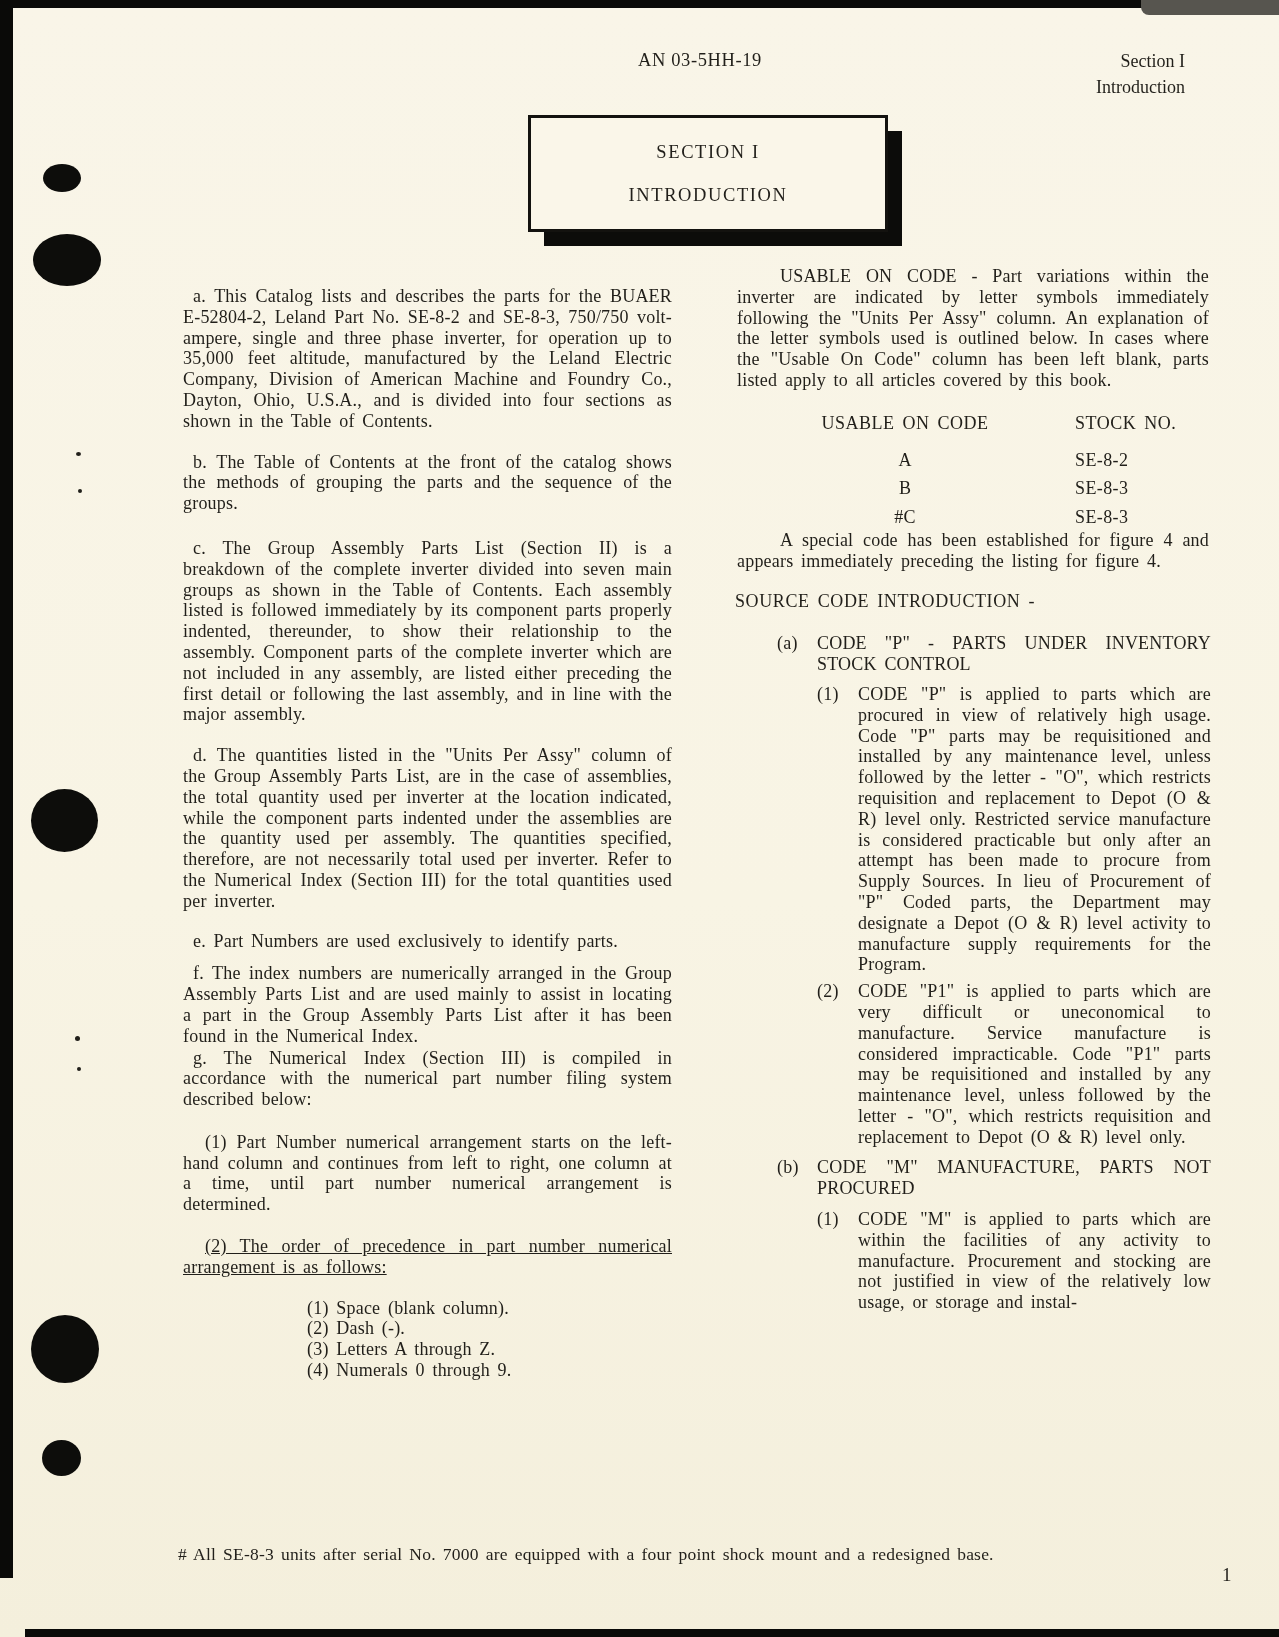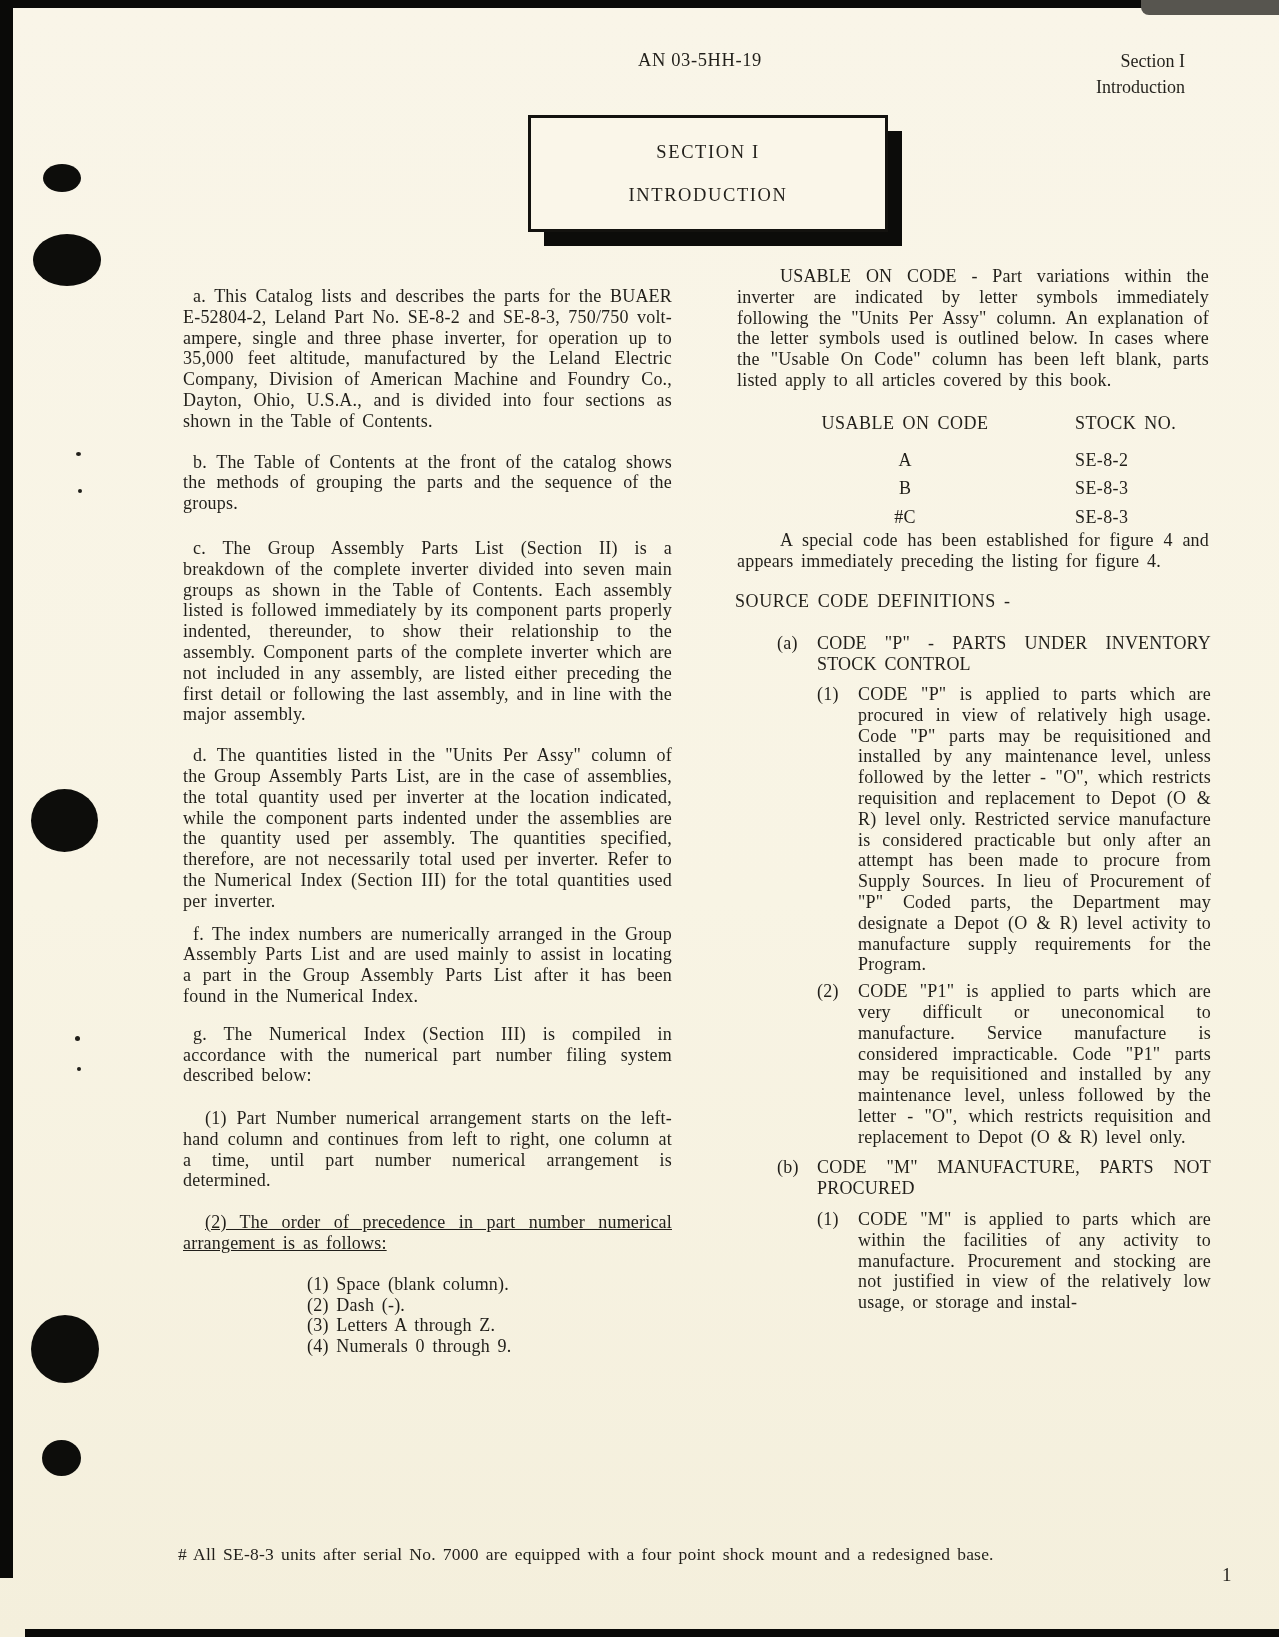--- a/index.html
+++ b/index.html
@@ -35,21 +35,21 @@
     display:flex;flex-direction:column;align-items:center;justify-content:center;gap:22px;
   }
   .title-box .tline{font-size:18.5px;letter-spacing:1.6px;}
   
   .col{position:absolute;top:264px;font-size:18px;line-height:20.8px;
     letter-spacing:.2px;word-spacing:3px;}
   .col-left{left:183px;width:489px;}
   .col-right{left:735px;width:476px;}
   .para{margin:0;text-align:justify;text-indent:10px;}
   .mt-h{margin-top:22px;} .mt-a{margin-top:20px;} .mt-b{margin-top:24px;}
-  .mt-c{margin-top:19px;} .mt-d{margin-top:12px;} .mt-e{margin-top:17px;}
+  .mt-c{margin-top:19px;} .mt-d{margin-top:12px;} .mt-e{margin-top:1px;}
   .heading-general{letter-spacing:2px;}
   .num-para{margin-top:22px;text-indent:22px;}
   .num-para2{margin-top:21px;text-indent:22px;text-decoration:underline;}
   .prec-list{margin:20px 0 0 124px;font-family:Liberation Serif, serif;}
   .prec-list div{white-space:nowrap;}
   .r-para{margin:2px;text-align:justify;text-indent:43px;}
   .defs-heading{margin-top:19px;letter-spacing:.6px;}
   
   .uoc-table{margin-top:22px;}
   .uoc-row{display:flex;}
@@ -101,20 +101,21 @@
   <div class="title-box">
     <div class="tline">SECTION I</div>
     <div class="tline">INTRODUCTION</div>
   </div>
 
   <div class="col col-left">
     <p class="para mt-h">a.   This Catalog lists and describes the parts for the BUAER E-52804-2,  Leland Part No. SE-8-2 and SE-8-3, 750/750 volt-ampere, single and three phase inverter, for operation up to 35,000 feet altitude, manufactured by the Leland Electric Company, Division of American Machine and Foundry Co., Dayton, Ohio, U.S.A., and is divided into four sections as shown in the Table of Contents.</p>
     <p class="para mt-a">b.   The Table of Contents at the front of the catalog shows the methods of grouping the parts and the sequence of the groups.</p>
     <p class="para mt-b">c.   The Group Assembly Parts List (Section II) is a breakdown of the complete inverter divided into seven main groups as shown in the Table of Contents.  Each assembly listed is followed immediately by its component parts properly indented, thereunder, to show their relationship to the assembly.  Component parts of the complete inverter which are not included in any assembly, are listed either preceding the first detail or following the last assembly, and in line with the major assembly.</p>
     <p class="para mt-a">d.   The quantities listed in the "Units Per Assy" column of the Group Assembly Parts List, are in the case of assemblies, the total quantity used per inverter at the location indicated, while the component parts indented under the assemblies are the quantity used per assembly.  The quantities specified, therefore, are not necessarily total used per inverter.  Refer to the Numerical Index (Section III) for the total quantities used per inverter.</p>
+    <p class="para mt-c">e.   Part Numbers are used exclusively to identify parts.</p>
     <p class="para mt-d">f.   The index numbers are numerically arranged in the Group Assembly Parts List and are used mainly to assist in locating a part in the Group Assembly Parts List after it has been found in the Numerical Index.</p>
     <p class="para mt-e">g.   The Numerical Index (Section III) is compiled in accordance with the numerical part number filing system described below:</p>
     <p class="para num-para">(1)   Part Number numerical arrangement starts on the left-hand column and continues from left to right, one column at a time, until part number numerical arrangement is determined.</p>
     <p class="para num-para2">(2)   The order of precedence in part number numerical arrangement is as follows:</p>
     <div class="prec-list">
       <div>(1)  Space (blank column).</div>
       <div>(2)  Dash (-).</div>
       <div>(3)  Letters A through Z.</div>
       <div>(4)  Numerals 0 through 9.</div>
     </div>
@@ -138,21 +139,21 @@
           <div class="uoc-c2">SE-8-3</div>
         </div>
         <div class="uoc-row">
           <div class="uoc-c1">#C</div>
           <div class="uoc-c2">SE-8-3</div>
         </div>
       </div>
     </div>
 
     <p class="r-para mt-a">A special code has been established for figure 4 and appears immediately preceding the listing for figure 4.</p>
-    <p class="para defs-heading" style="text-indent:0;">SOURCE CODE DEFINITIONS -</p>
+    <p class="para defs-heading" style="text-indent:0;">SOURCE CODE INTRODUCTION -</p>
 
     <div class="def-item">
       <div class="lbl">(a)</div>
       <div class="txt">CODE "P" - PARTS UNDER INVENTORY STOCK CONTROL</div>
     </div>
     <div class="sub-item">
       <div class="lbl">(1)</div>
       <div class="txt">CODE "P" is applied to parts which are procured in view of relatively high usage. Code "P" parts may be requisitioned and installed by any maintenance level, unless followed by the letter - "O", which restricts requisition and replacement to Depot (O &amp; R) level only.  Restricted service manufacture is considered practicable but only after an attempt has been made to procure from Supply Sources. In lieu of Procurement of "P" Coded parts, the Department may designate a Depot (O &amp; R) level activity to manufacture supply requirements for the Program.</div>
     </div>
     <div class="sub-item tight">

